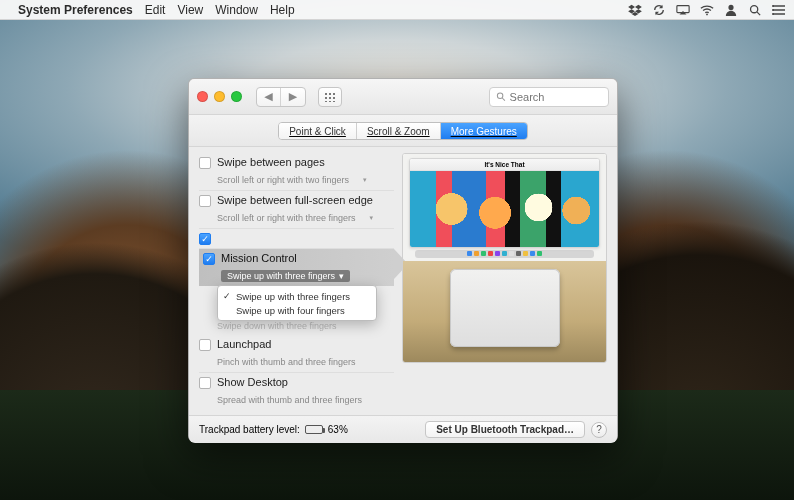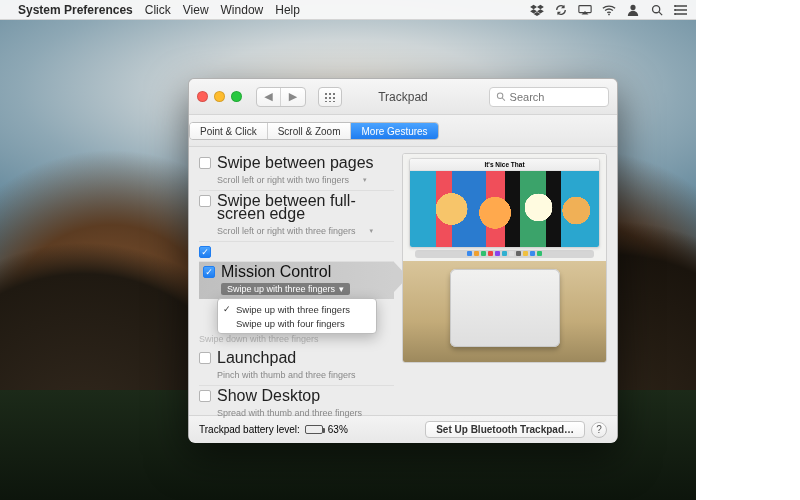--- a/index.html
+++ b/index.html
@@ -1,20 +1,20 @@
 <!DOCTYPE html>
 <html><head>
 <meta charset="utf-8">
 <style>
   * { box-sizing: border-box; margin: 0; padding: 0; font-family: -apple-system, "Helvetica Neue", Helvetica, Arial, sans-serif; }
   html, body { width: 800px; height: 500px; overflow: hidden; }
 
   
   .desktop {
-    width: 696px; height: 500px; position: relative;
+    width: 794px; height: 500px; position: relative;
     background:
       radial-gradient(ellipse 600px 200px at 50% 18%, #e8e3da 0%, #cfd6d8 25%, #8ea8b5 55%, #46728a 100%),
       linear-gradient(#355b71, #1e3846);
   }
   .cliffs {
     position: absolute; left: 0; right: 0; bottom: 0; height: 70%;
     background:
       radial-gradient(ellipse 280px 260px at 12% 80%, #32281d 0%, #1f1911 60%, transparent 72%),
       radial-gradient(ellipse 260px 250px at 16% 50%, #8a5a34 0%, #5c3c22 40%, transparent 70%),
       radial-gradient(ellipse 300px 280px at 88% 78%, #2f2519 0%, #1a140d 60%, transparent 72%),
@@ -76,22 +76,22 @@
   }
   .search {
     margin-left: auto; height: 20px; width: 120px; background: #fff; border: 1px solid #cfcfcf;
     border-radius: 4px; display: flex; align-items: center; padding: 0 6px; font-size: 11px; color: #888;
   }
   .search svg { width: 11px; height: 11px; margin-right: 4px; }
   .search input { border: none; outline: none; width: 100%; font-size: 11px; background: transparent; }
 
   
   .tabsrow {
-    height: 32px; display: flex; align-items: center; 
-    border-bottom: 1px solid #d5d5d5; background: linear-gradient(#f3f3f3,#e8e8e8);
+    height: 32px; display: flex; align-items: center; justify-content: center;
+    border-bottom: 1px solid #d5d5d5; background: linear-gradient(#f3f3f3,#e8e8e8); text-decoration: underline;
   }
   .tabs {
     display: inline-flex; border: 1px solid #bfbfbf; border-radius: 4px; overflow: hidden; height: 18px;
     background: linear-gradient(#ffffff,#f3f3f3); font-size: 10px;
   }
   .tabs .tab { padding: 0 10px; line-height: 17px; border-right: 1px solid #cfcfcf; color: #333; background: linear-gradient(#ffffff,#f3f3f3); }
   .tabs .tab:last-child { border-right: none; }
   .tabs .tab.active { background: linear-gradient(#4aa3ff,#1f7df0); color: #fff; }
 
   
@@ -99,21 +99,21 @@
   .options { width: 195px; display: flex; flex-direction: column; gap: 0px; }
   .option { display: flex; align-items: flex-start; padding: 3px 0; position: relative; }
   .option:not(:last-child) { border-bottom: 1px solid #dedede; }
   .chk {
     width: 12px; height: 12px; border: 1px solid #b4b4b4; border-radius: 2px; background: #fff;
     margin-right: 6px; margin-top: 1px; flex: none; display: flex; align-items: center; justify-content: center;
     font-size: 9px; color: #fff;
   }
   .chk.on { background: linear-gradient(#4aa3ff,#1f7df0); border-color: #1f7df0; }
   .opt-body { flex: 1; min-width: 0; }
-  .opt-title { font-size: 16px; color: #222; line-height: 13px; }
+  .opt-title { font-size: 11px; color: #222; line-height: 13px; }
   .opt-sub { font-size: 9px; color: #888; line-height: 12px; display: inline-flex; align-items: center; gap: 14px; }
   .opt-sub .chev { font-size: 7px; color: #9a9a9a; }
 
   .option.highlight {
     background: linear-gradient(to right, #bfbfbf, #cfcfcf); border-radius: 0;
   }
   .option.highlight .opt-title { color: #111; }
   .option.highlight .sel-pill {
     margin-top: 2px; display: inline-flex; align-items: center; gap: 4px;
     background: #7c7c7c; color: #fff; padding: 1px 6px; border-radius: 2px; font-size: 9px;
@@ -122,21 +122,21 @@
     content: ""; position: absolute; right: -14px; top: 0;
     border-left: 14px solid #cfcfcf; border-top: 15px solid transparent; border-bottom: 15px solid transparent;
   }
 
   .dropdown-menu {
     margin-left: 18px; margin-top: -1px; background: #fff; border: 1px solid #bcbcbc; border-radius: 4px;
     box-shadow: 0 4px 14px rgba(0,0,0,0.25); padding: 3px 0; width: 160px; font-size: 9.5px; position: relative; z-index: 5;
   }
   .dropdown-menu .dd-item { padding: 1.5px 8px 1.5px 18px; color: #333; position: relative; }
   .dropdown-menu .dd-item.sel::before { content: "✓"; position: absolute; left: 5px; font-size: 9px; }
-  .hidden-below { color: #b8b8b8; font-size: 9px; }
+  .hidden-below { color: #b8b8b8; font-size: 9px; margin-left: 18px; }
 
   
   .preview { flex: 1; }
   .preview-frame {
     width: 100%; height: 210px; border: 1px solid #cfcfcf; border-radius: 3px; background: #fff; overflow: hidden;
     display: flex; flex-direction: column;
   }
   .screen-part { flex: 1.05; background: #f2f2f0; display: flex; flex-direction: column; }
   .mini-win { margin: 4px 6px 0 6px; flex: 1; background: #fff; border: 1px solid #d5d5d5; border-radius: 3px; overflow: hidden; box-shadow: 0 1px 3px rgba(0,0,0,0.1); position: relative; }
   .mini-win .mw-title { height: 12px; background: linear-gradient(#f7f7f7,#ececec); border-bottom: 1px solid #e1e1e1; font-size: 6.5px; text-align: center; line-height: 12px; font-weight: 600; }
@@ -181,21 +181,21 @@
 </head>
 <body>
 
 <div class="desktop">
   <div class="cliffs"></div>
   <div class="trees"></div>
 
   <div class="menubar">
     <span class="apple"></span>
     <span class="app-title">System Preferences</span>
-    <span class="menu-item">Click</span>
+    <span class="menu-item">Edit</span>
     <span class="menu-item">View</span>
     <span class="menu-item">Window</span>
     <span class="menu-item">Help</span>
     <span class="mb-spacer"></span>
     <span class="tray">
       <span>
         <svg viewBox="0 0 16 14">
             <path fill="#454545" d="M4 1 0 3.5 4 6l4-2.5zM12 1 8 3.5 12 6l4-2.5zM0 8.5 4 6l4 2.5L4 11zM16 8.5 12 6 8 8.5 12 11zM4 11.8l4-2.5 4 2.5-4 2.2z"></path>
           </svg>
       </span>
@@ -247,21 +247,20 @@
         <div class="light yellow"></div>
         <div class="light green"></div>
       </div>
       <div class="navseg">
         <button>◀</button>
         <button>▶</button>
       </div>
       <div class="gridbtn">
           <div class="dots"></div>
         </div>
-      <div class="win-title">Trackpad</div>
       <div class="search">
         <svg viewBox="0 0 14 14">
             <circle cx="6" cy="6" r="4" fill="none" stroke="#9a9a9a" stroke-width="1.5"></circle>
             <path d="M9.2 9.2 13 13" stroke="#9a9a9a" stroke-width="1.5"></path>
           </svg>
         <input placeholder="Search" style="">
       </div>
     </div>
 
     <div class="tabsrow">

